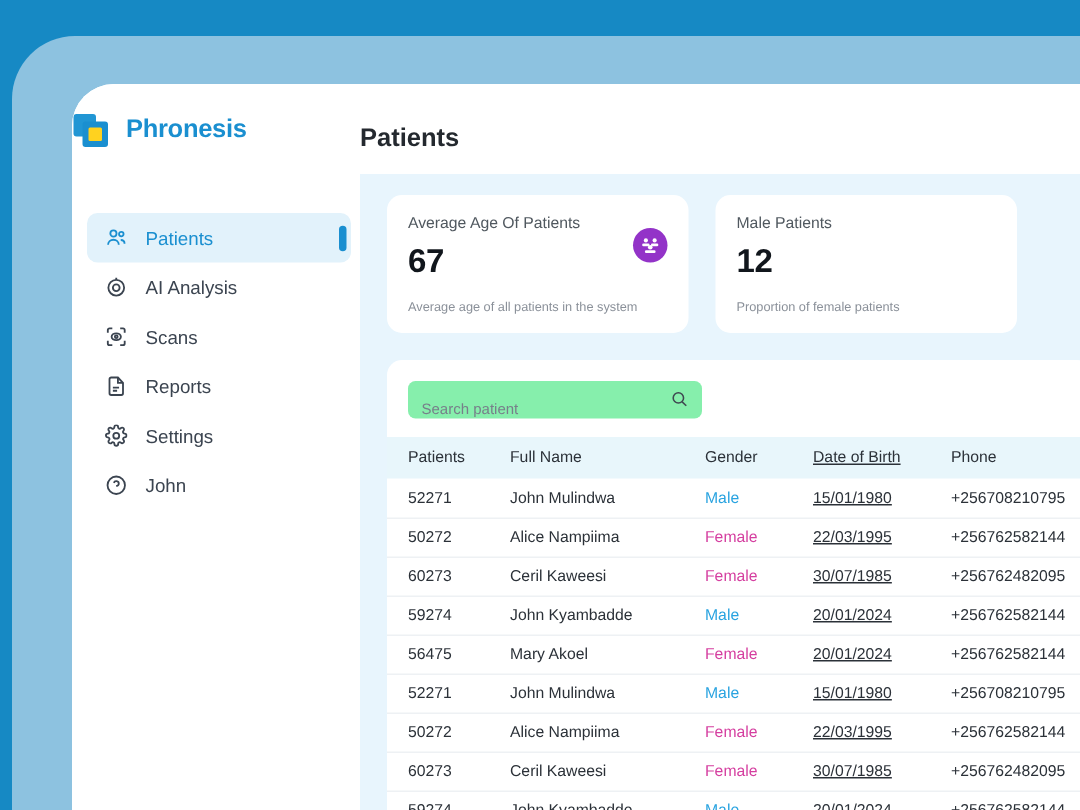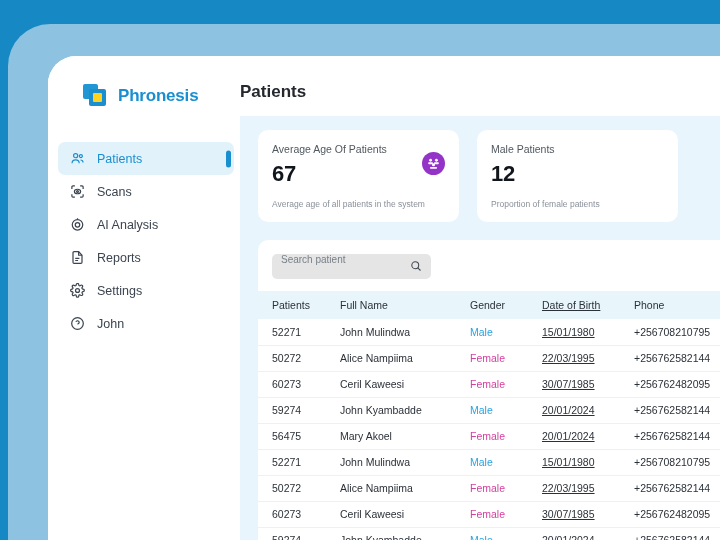--- a/index.html
+++ b/index.html
@@ -49,23 +49,22 @@
   #sidebar {
     width: 192px;
     flex: 0 0 192px;
     background: #ffffff;
     padding-top: 20px;
     position: relative;
   }
 
   .brand {
     display: flex;
-    align-items: center;
     gap: 9px;
-    padding: 0 0 0 35px;
+    padding: 0 0 0 1px;
     height: 40px;
   }
   .logo-mark {
     position: relative;
     width: 26px;
     height: 24px;
     flex: 0 0 26px;
   }
   .logo-back {
     position: absolute;
@@ -211,27 +210,27 @@
     margin: 18px 0 0 18px;
     background: #ffffff;
     border-radius: 10px 10px 0 0;
     padding: 14px 0 0 0;
     height: 100%;
     overflow: hidden;
   }
 
   #search-wrap { padding: 0 14px 12px 14px; }
   #search-box {
-    width: 159px;
+    width: 196px;
     height: 25px;
-    background: #e5e5e5;
+    background: #86efac;
     border: none;
     border-radius: 5px;
     display: flex;
-    align-items: flex-start;
+    align-items: flex-end;
     padding: 0 9px;
     position: relative;
   }
   #search-input {
     border: none;
     outline: none;
     background: transparent;
     font-family: "Liberation Sans", sans-serif;
     font-size: 10px;
     color: #5c6570;
@@ -297,40 +296,40 @@
                 <path d="M11.2 9.6c1.7 0 2.7 1.1 2.7 2.6"></path>
               </svg>
             </span>
             <span>Patients</span>
             <span class="nav-pill"></span>
           </div>
 
           <div class="nav-item">
             <span class="nav-icon">
               <svg viewBox="0 0 16 16" fill="none" stroke="currentColor" stroke-width="1.3">
+                <circle cx="8" cy="8.3" r="5.6"></circle>
+                <circle cx="8" cy="8.3" r="2.4"></circle>
+                <path d="M8 2.7V1.2"></path>
+              </svg>
+            </span>
+            <span>AI Analysis</span>
+          </div>
+
+          <div class="nav-item">
+            <span class="nav-icon">
+              <svg viewBox="0 0 16 16" fill="none" stroke="currentColor" stroke-width="1.3">
                 <path d="M2 5.2V3.2c0-.7.5-1.2 1.2-1.2h2"></path>
                 <path d="M14 5.2V3.2c0-.7-.5-1.2-1.2-1.2h-2"></path>
                 <path d="M2 10.8v2c0 .7.5 1.2 1.2 1.2h2"></path>
                 <path d="M14 10.8v2c0 .7-.5 1.2-1.2 1.2h-2"></path>
                 <ellipse cx="8" cy="8" rx="3.3" ry="2.4"></ellipse>
                 <circle cx="8" cy="8" r="1"></circle>
               </svg>
             </span>
             <span>Scans</span>
-          </div>
-
-          <div class="nav-item">
-            <span class="nav-icon">
-              <svg viewBox="0 0 16 16" fill="none" stroke="currentColor" stroke-width="1.3">
-                <circle cx="8" cy="8.3" r="5.6"></circle>
-                <circle cx="8" cy="8.3" r="2.4"></circle>
-                <path d="M8 2.7V1.2"></path>
-              </svg>
-            </span>
-            <span>AI Analysis</span>
           </div>
 
           <div class="nav-item">
             <span class="nav-icon">
               <svg viewBox="0 0 16 16" fill="none" stroke="currentColor" stroke-width="1.3">
                 <path d="M9.2 1.8H4.4c-.7 0-1.2.5-1.2 1.2v10c0 .7.5 1.2 1.2 1.2h7.2c.7 0 1.2-.5 1.2-1.2V5.6z"></path>
                 <path d="M9.2 1.8v3.8h3.6"></path>
                 <path d="M5.6 9h4.4M5.6 11.2h3"></path>
               </svg>
             </span>

